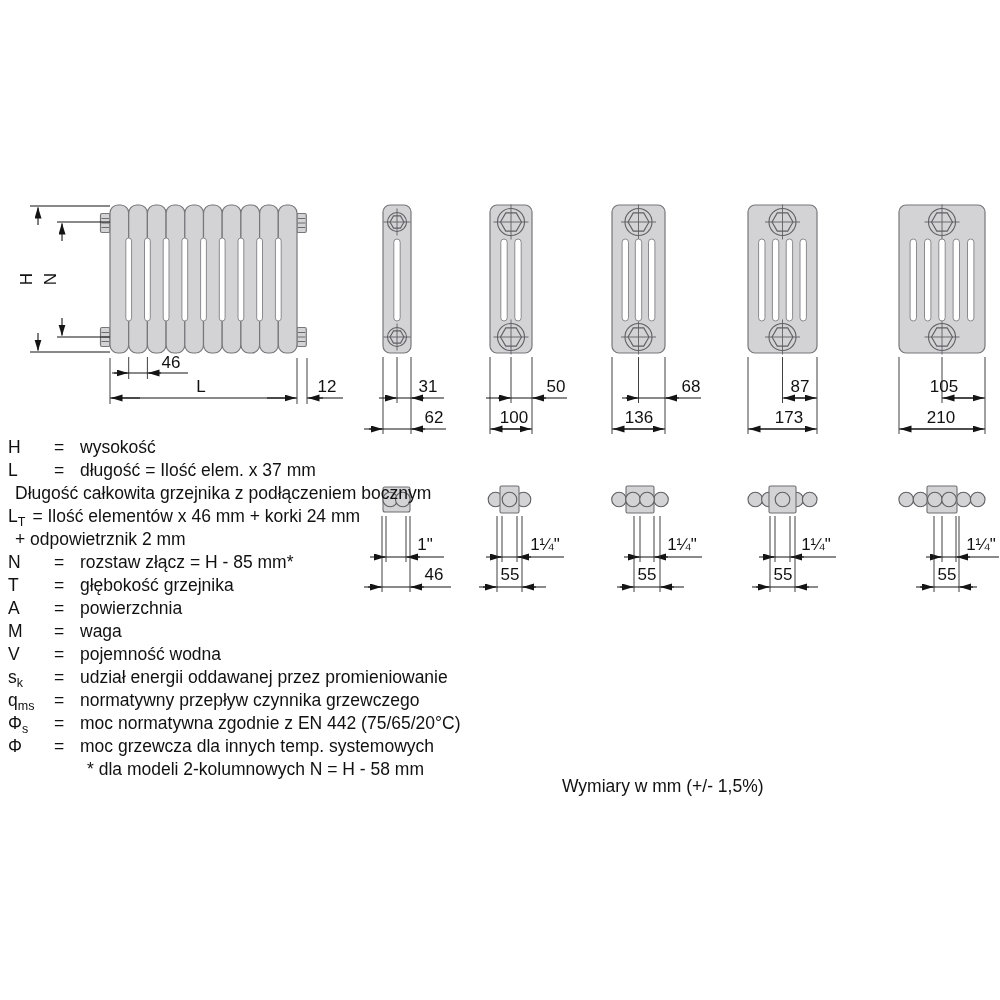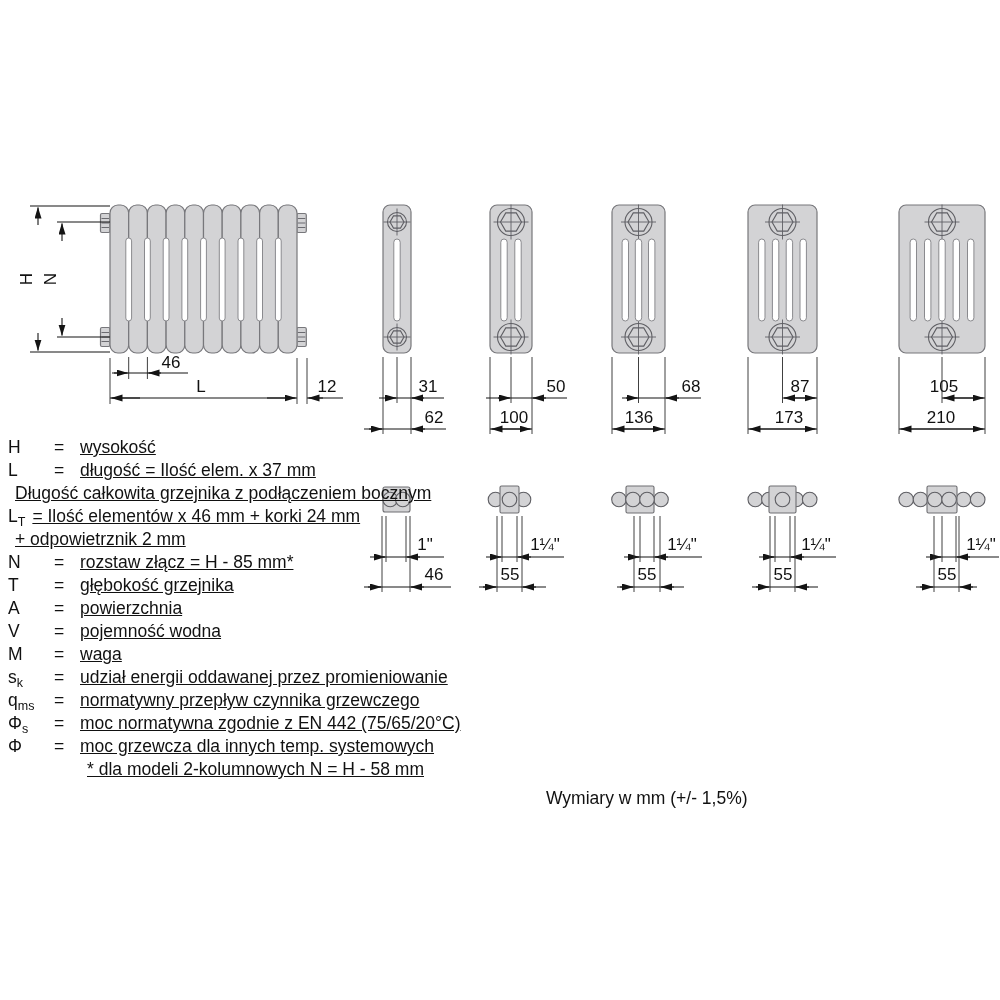--- a/index.html
+++ b/index.html
@@ -11,28 +11,28 @@
   .blk{fill:#d3d3d5;stroke:#6e6e72;stroke-width:1.1;}
   .wslot{fill:#ffffff;stroke:#8a8a8e;stroke-width:1;}
   .pcirc{fill:#d3d3d5;stroke:#5f5f64;stroke-width:1.1;}
   .phex{fill:none;stroke:#5f5f64;stroke-width:1.1;}
   .thin{stroke:#5f5f64;stroke-width:0.9;fill:none;}
   .dim{stroke:#141414;stroke-width:1.1;fill:none;}
   .ext{stroke:#2a2a2a;stroke-width:0.9;fill:none;}
   .dtxt{font-size:17px;fill:#111;text-anchor:middle;font-family:"Liberation Sans",sans-serif;}
   
   .legend{position:absolute;left:8px;top:437px;width:520px;}
-  .row{height:23px;font-size:17.5px;white-space:nowrap;text-decoration:underline;}
+  .row{height:23px;font-size:17.5px;white-space:nowrap;}
   .sym{display:inline-block;width:46px;}
   .eq{display:inline-block;width:26px;}
   .sub{font-size:12.5px;vertical-align:-4px;}
   .row.full .sym{width:auto;margin-right:7px;}
   .row.full .eq{width:auto;}
   .row.indent{padding-left:72px;}
-  .footer-note{position:absolute;left:546px;top:776px;font-size:17.5px;margin-top:12px;}
+  .footer-note{position:absolute;left:562px;top:776px;font-size:17.5px;}
 </style>
 </head>
 <body>
 
 <div class="canvas">
 
 <svg width="1000" height="1000" viewBox="0 0 1000 1000">
   <defs>
     <marker id="arr" markerWidth="12" markerHeight="8" refX="11" refY="3.5" orient="auto" markerUnits="userSpaceOnUse">
       <path d="M0 0L11.5 3.5L0 7Z" fill="#141414"></path>
@@ -329,22 +329,22 @@
 
   <div class="legend">
     <div class="row"><span class="sym"><span>H</span><span class="sub"></span></span><span class="eq">=</span><span class="desc">wysokość</span></div>
     <div class="row"><span class="sym"><span>L</span><span class="sub"></span></span><span class="eq">=</span><span class="desc">długość = Ilość elem. x 37 mm</span></div>
     <div class="row full"><span class="sym"><span></span><span class="sub"></span></span><span class="eq"></span><span class="desc">Długość całkowita grzejnika z podłączeniem bocznym</span></div>
     <div class="row full"><span class="sym"><span>L</span><span class="sub">T</span></span><span class="eq"></span><span class="desc">= Ilość elementów x 46 mm + korki 24 mm</span></div>
     <div class="row full"><span class="sym"><span></span><span class="sub"></span></span><span class="eq"></span><span class="desc">+ odpowietrznik 2 mm</span></div>
     <div class="row"><span class="sym"><span>N</span><span class="sub"></span></span><span class="eq">=</span><span class="desc">rozstaw złącz = H - 85 mm*</span></div>
     <div class="row"><span class="sym"><span>T</span><span class="sub"></span></span><span class="eq">=</span><span class="desc">głębokość grzejnika</span></div>
     <div class="row"><span class="sym"><span>A</span><span class="sub"></span></span><span class="eq">=</span><span class="desc">powierzchnia</span></div>
+    <div class="row"><span class="sym"><span>M</span><span class="sub"></span></span><span class="eq">=</span><span class="desc">waga</span></div>
     <div class="row"><span class="sym"><span>V</span><span class="sub"></span></span><span class="eq">=</span><span class="desc">pojemność wodna</span></div>
-    <div class="row"><span class="sym"><span>M</span><span class="sub"></span></span><span class="eq">=</span><span class="desc">waga</span></div>
     <div class="row"><span class="sym"><span>s</span><span class="sub">k</span></span><span class="eq">=</span><span class="desc">udział energii oddawanej przez promieniowanie</span></div>
     <div class="row"><span class="sym"><span>q</span><span class="sub">ms</span></span><span class="eq">=</span><span class="desc">normatywny przepływ czynnika grzewczego</span></div>
     <div class="row"><span class="sym"><span>Φ</span><span class="sub">s</span></span><span class="eq">=</span><span class="desc">moc normatywna zgodnie z EN 442 (75/65/20°C)</span></div>
     <div class="row"><span class="sym"><span>Φ</span><span class="sub"></span></span><span class="eq">=</span><span class="desc">moc grzewcza dla innych temp. systemowych</span></div>
     <div class="row full indent"><span class="sym"><span></span><span class="sub"></span></span><span class="eq"></span><span class="desc">* dla modeli 2-kolumnowych N = H - 58 mm</span></div>
   </div>
 
   <div class="footer-note">Wymiary w mm (+/- 1,5%)</div>
 </div>
 

